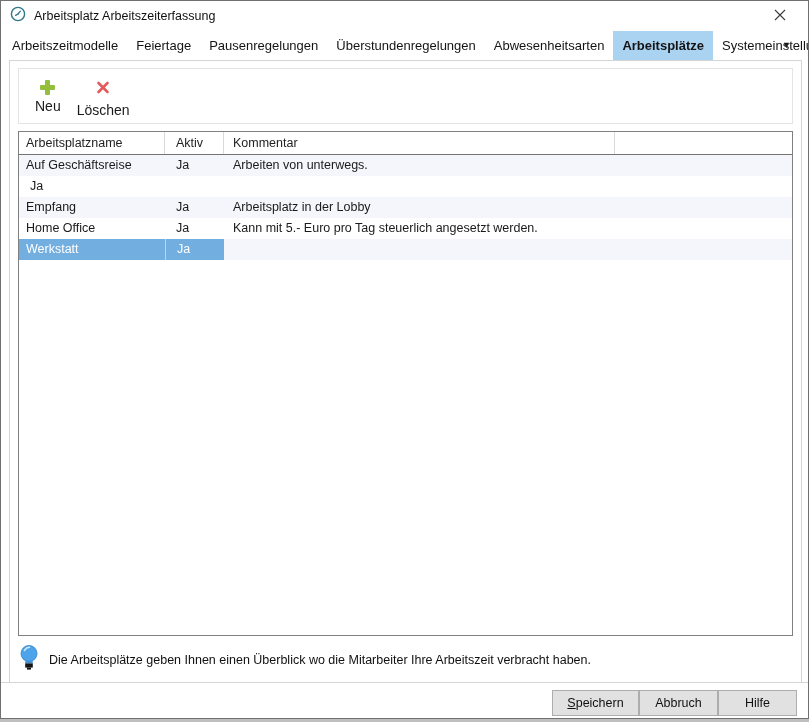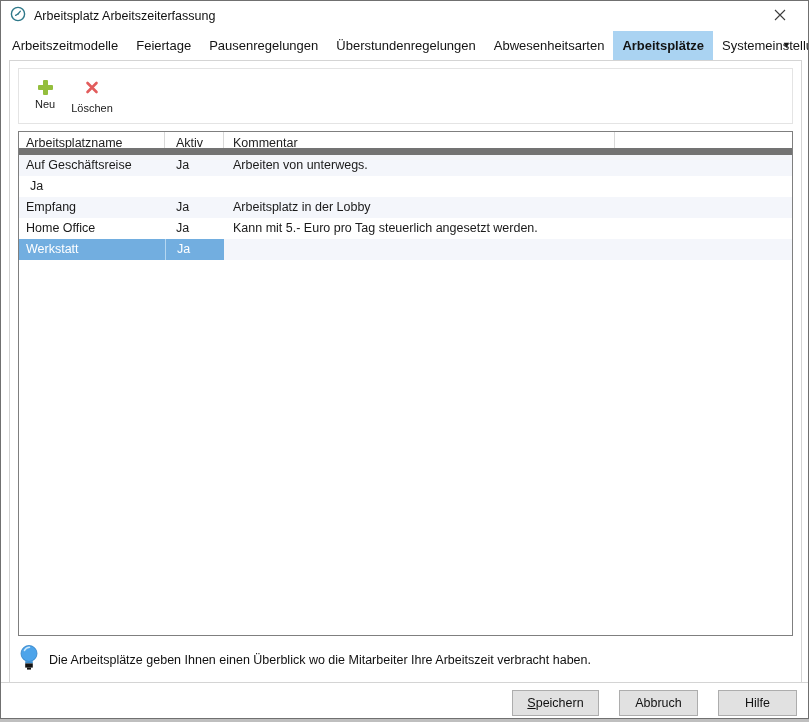--- a/index.html
+++ b/index.html
@@ -21,46 +21,46 @@
   .tab.active{ background:#AAD3F2; font-weight:bold; }
   .tab-overflow{ position:absolute; right:17px; top:8px; font-size:9px; color:#1a1a1a; line-height:13px; }
   
   .tabpage{ position:absolute; left:8px; top:59px; width:793px; height:622px;
     border:1px solid #d4d4d4; border-bottom:none; background:#fff; }
   .bottom-sep{ position:absolute; left:0; top:681px; width:809px; height:1px; background:#d4d4d4; }
   
   .toolbar{ position:absolute; left:8px; top:7px; width:775px; height:56px;
     border:1px solid #e4e4e4; display:flex; align-items:flex-start; gap:4px; padding:11px 0 0 10px; }
   .tool{ display:flex; flex-direction:column; align-items:center; gap:3px; padding:0 6px; cursor:default; }
-  .tool-label{ font-size:11px; color:#1a1a1a; }
+  .tool-label{ font-size:14px; color:#1a1a1a; }
   .icon-plus{ position:relative; width:15px; height:15px; }
   .icon-plus::before{ content:''; position:absolute; left:0; top:5px; width:15px; height:5px; background:#94BE3D; border-radius:1px; }
   .icon-plus::after{ content:''; position:absolute; left:5px; top:0; width:5px; height:15px; background:#94BE3D; border-radius:1px; }
   
   .grid{ position:absolute; left:8px; top:70px; width:775px; height:505px;
     border:1px solid #7f7f7f; background:#fff; overflow:hidden; }
-  .grid-header{ display:flex; height:23px; border-bottom:7px solid #737373; }
+  .grid-header{ display:flex; height:23px; border-bottom:1px solid #737373; }
   .gh-cell{ font-size:12.5px; color:#222; line-height:22px; padding-left:7px;
     border-right:1px solid #d9d9d9; white-space:nowrap; overflow:hidden; }
   .grid-row{ display:flex; height:21px; }
   .gr-cell{ font-size:12.5px; color:#1a1a1a; line-height:21px; padding-left:7px;
     white-space:nowrap; overflow:hidden; }
   .col-name{ width:146px; }
   .col-aktiv{ width:59px; padding-left:11px; }
   .col-komm{ width:391px; padding-left:9px; }
   .col-fill{ flex:1; border-right:none; }
   .grid-row.alt .gr-cell{ background:#F4F6FB; }
   .grid-row.selected .gr-cell.sel-cell{ background:#72AEE0; color:#fff; }
   .grid-row.selected .col-aktiv, .grid-row.selected .col-komm{ border-left:1px solid #b5d7f1; }
   
   .infobar{ position:absolute; left:10px; bottom:6px; height:32px; display:flex; align-items:center; gap:11px; }
   .info-text{ font-size:12.5px; color:#101010; }
   
   .footer{ position:absolute; left:0; top:682px; width:809px; height:37px;
-    display:flex; justify-content:flex-end; align-items:flex-start; gap:20px;
+    display:flex; justify-content:flex-end; align-items:flex-start; gap:0;
     padding:7px 13px 0 0; background:#fff; }
   .btn{ height:26px; min-width:79px; background:#e1e1e1; border:1px solid #adadad;
     font-family:inherit; font-size:12.5px; color:#111; padding:0 12px; cursor:default; }
   .btn-save{ min-width:87px; }
   .btn-label{ display:block; }
   .btn-save .btn-label::first-letter{ text-decoration:underline; }
 </style>
 </head>
 <body>
 

